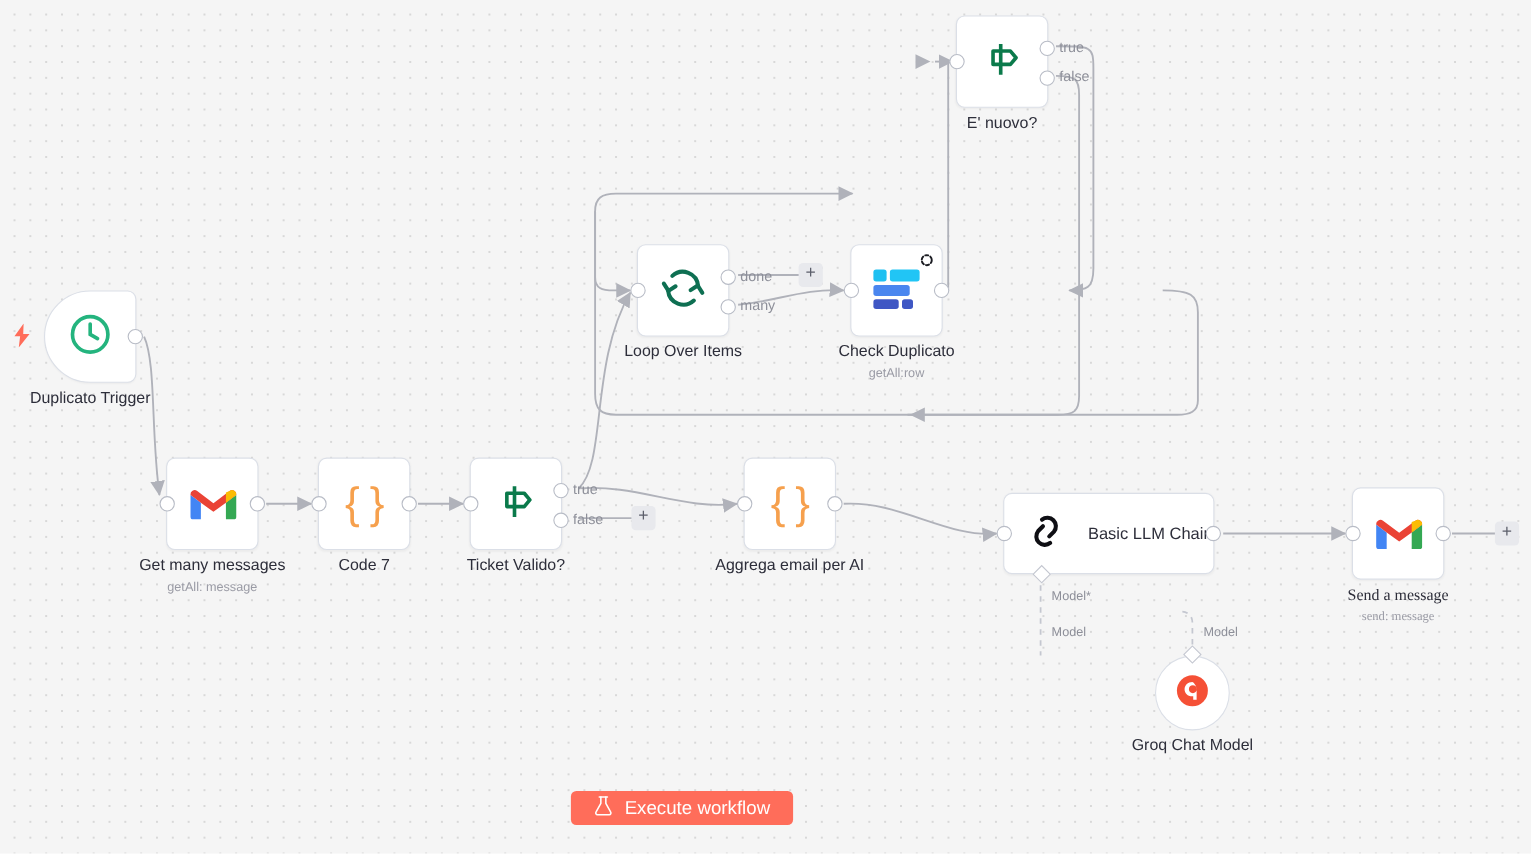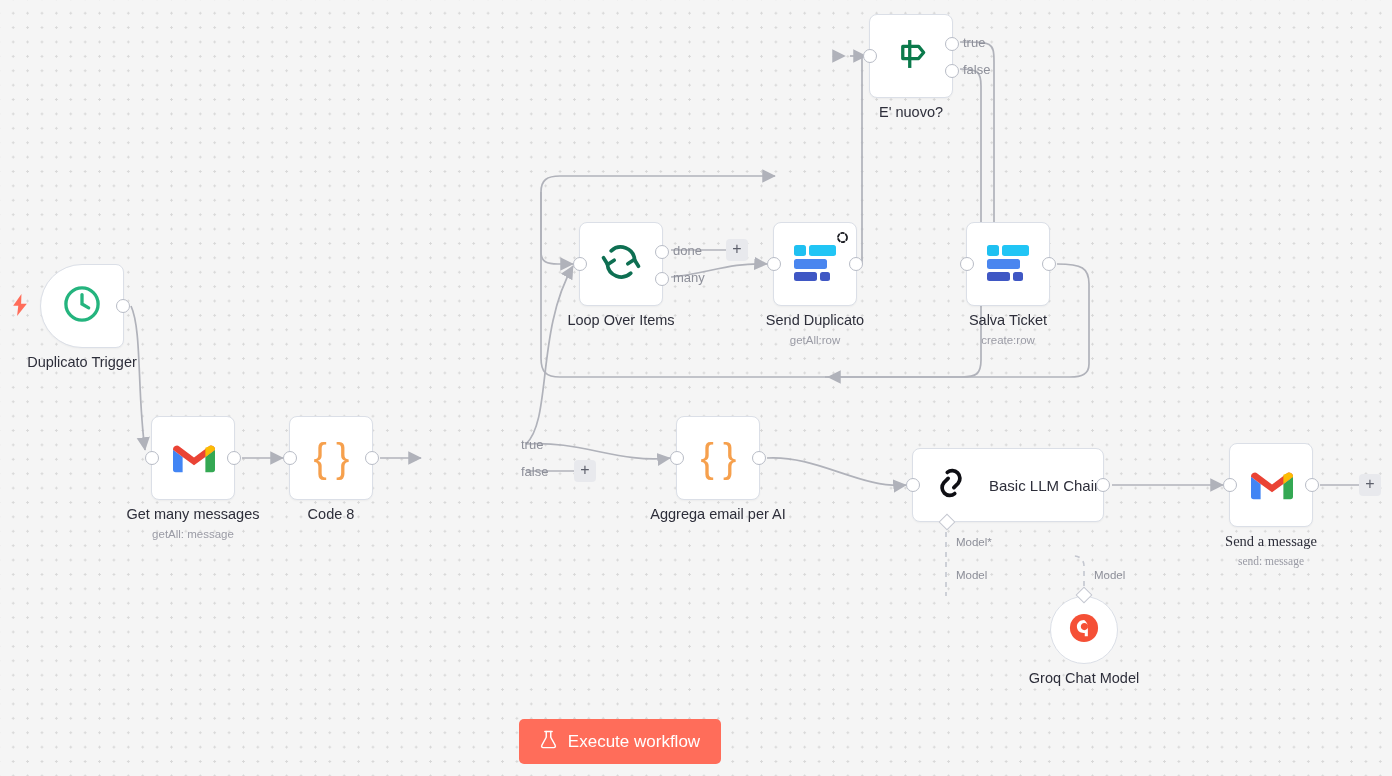--- a/index.html
+++ b/index.html
@@ -132,21 +132,21 @@
     margin-left: 28px;
   }
   .bolt {
     position: absolute;
     z-index: 4;
   }
   .pin-icon { position: absolute; top: 7px; right: 7px; z-index: 5; }
   #exec-btn {
     position: absolute;
     left: 519px; top: 719px;
-    width: 202px; height: 45px;
+    width: 202px; height: 31px;
     background: #ff6d5a;
     border-radius: 5px;
     color: #ffffff;
     display: flex;
     align-items: center;
     justify-content: center;
     gap: 11px;
     font-size: 17px;
     z-index: 10;
     border: none;
@@ -248,23 +248,37 @@
     <div class="node-label">Get many messages</div>
     <div class="node-sub">getAll: message</div>
   </div>
 
   <div class="node" style="left:289px; top:416px;">
     <div class="node-box sq">
       <span class="code-ico">{&nbsp;}</span>
       <div class="port in"></div>
       <div class="port out"></div>
     </div>
-    <div class="node-label">Code 8</div>
-  </div>
-
+    <div class="node-label">Code 7</div>
+  </div>
+
+  <div class="node" style="left:427px; top:416px;">
+    <div class="node-box sq">
+      <span>
+        <svg width="38" height="38" viewBox="0 0 30 30" fill="none" stroke="#0b7a4b" stroke-width="2.6" stroke-linejoin="round">
+          <path d="M14 4 L14 26"></path>
+          <path d="M8.5 9 H21 L25 13.8 L21 18.6 H8.5 Z" fill="none"></path>
+        </svg>
+      </span>
+      <div class="port in"></div>
+      <div class="port out2a"></div>
+      <div class="port out2b"></div>
+    </div>
+    <div class="node-label">Ticket Valido?</div>
+  </div>
   <div class="port-label" style="left:521px; top:437px;">true</div>
   <div class="port-label" style="left:521px; top:464px;">false</div>
   <div class="plus-btn" style="left:574px; top:460px;">+</div>
 
   <div class="node" style="left:676px; top:416px;">
     <div class="node-box sq">
       <span class="code-ico">{&nbsp;}</span>
       <div class="port in"></div>
       <div class="port out"></div>
     </div>
@@ -303,58 +317,41 @@
         </svg>
       </span>
       <span class="pin-icon">
         <svg width="13" height="13" viewBox="0 0 16 16" fill="none" stroke="#1b1c22" stroke-width="2.2" stroke-linecap="round" stroke-dasharray="3.4 2.6">
           <circle cx="8" cy="8" r="5.6"></circle>
         </svg>
       </span>
       <div class="port in"></div>
       <div class="port out"></div>
     </div>
-    <div class="node-label">Send Duplicato</div>
+    <div class="node-label">Check Duplicato</div>
     <div class="node-sub">getAll:row</div>
   </div>
 
   <div class="node" style="left:869px; top:14px;">
     <div class="node-box sq">
       <span>
         <svg width="38" height="38" viewBox="0 0 30 30" fill="none" stroke="#0b7a4b" stroke-width="2.6" stroke-linejoin="round">
           <path d="M14 4 L14 26"></path>
           <path d="M8.5 9 H21 L25 13.8 L21 18.6 H8.5 Z" fill="none"></path>
         </svg>
       </span>
       <div class="port in"></div>
       <div class="port out2a"></div>
       <div class="port out2b"></div>
     </div>
     <div class="node-label">E' nuovo?</div>
   </div>
   <div class="port-label" style="left:963px; top:35px;">true</div>
   <div class="port-label" style="left:963px; top:62px;">false</div>
 
-  <div class="node" style="left:966px; top:222px;">
-    <div class="node-box sq">
-      <span>
-        <svg width="46" height="42" viewBox="0 0 46 42">
-          <rect x="2" y="4" width="12" height="11" rx="2.5" fill="#1fc0f1"></rect>
-          <rect x="17" y="4" width="27" height="11" rx="2.5" fill="#21c5f5"></rect>
-          <rect x="2" y="18" width="33" height="10" rx="2.5" fill="#4a86ef"></rect>
-          <rect x="2" y="31" width="23" height="9" rx="2.5" fill="#3f57c4"></rect>
-          <rect x="28" y="31" width="10" height="9" rx="2.5" fill="#3f57c4"></rect>
-        </svg>
-      </span>
-      <div class="port in"></div>
-      <div class="port out"></div>
-    </div>
-    <div class="node-label">Salva Ticket</div>
-    <div class="node-sub">create:row</div>
-  </div>
 
   <div class="node" style="left:912px; top:448px;">
     <div class="node-box wide">
       <span>
         <svg width="40" height="40" viewBox="0 0 28 28" fill="none" stroke="#0f0f14" stroke-width="2.6" stroke-linecap="round">
           <path d="M11.4 6.6 A5.4 5.4 0 0 1 19 14.2 L16 17.2"></path>
           <path d="M16.6 21.4 A5.4 5.4 0 0 1 9 13.8 L12 10.8"></path>
         </svg>
       </span>
       <span style="font-size:15px;color:#2d2e3a;">Basic LLM Chain</span>

